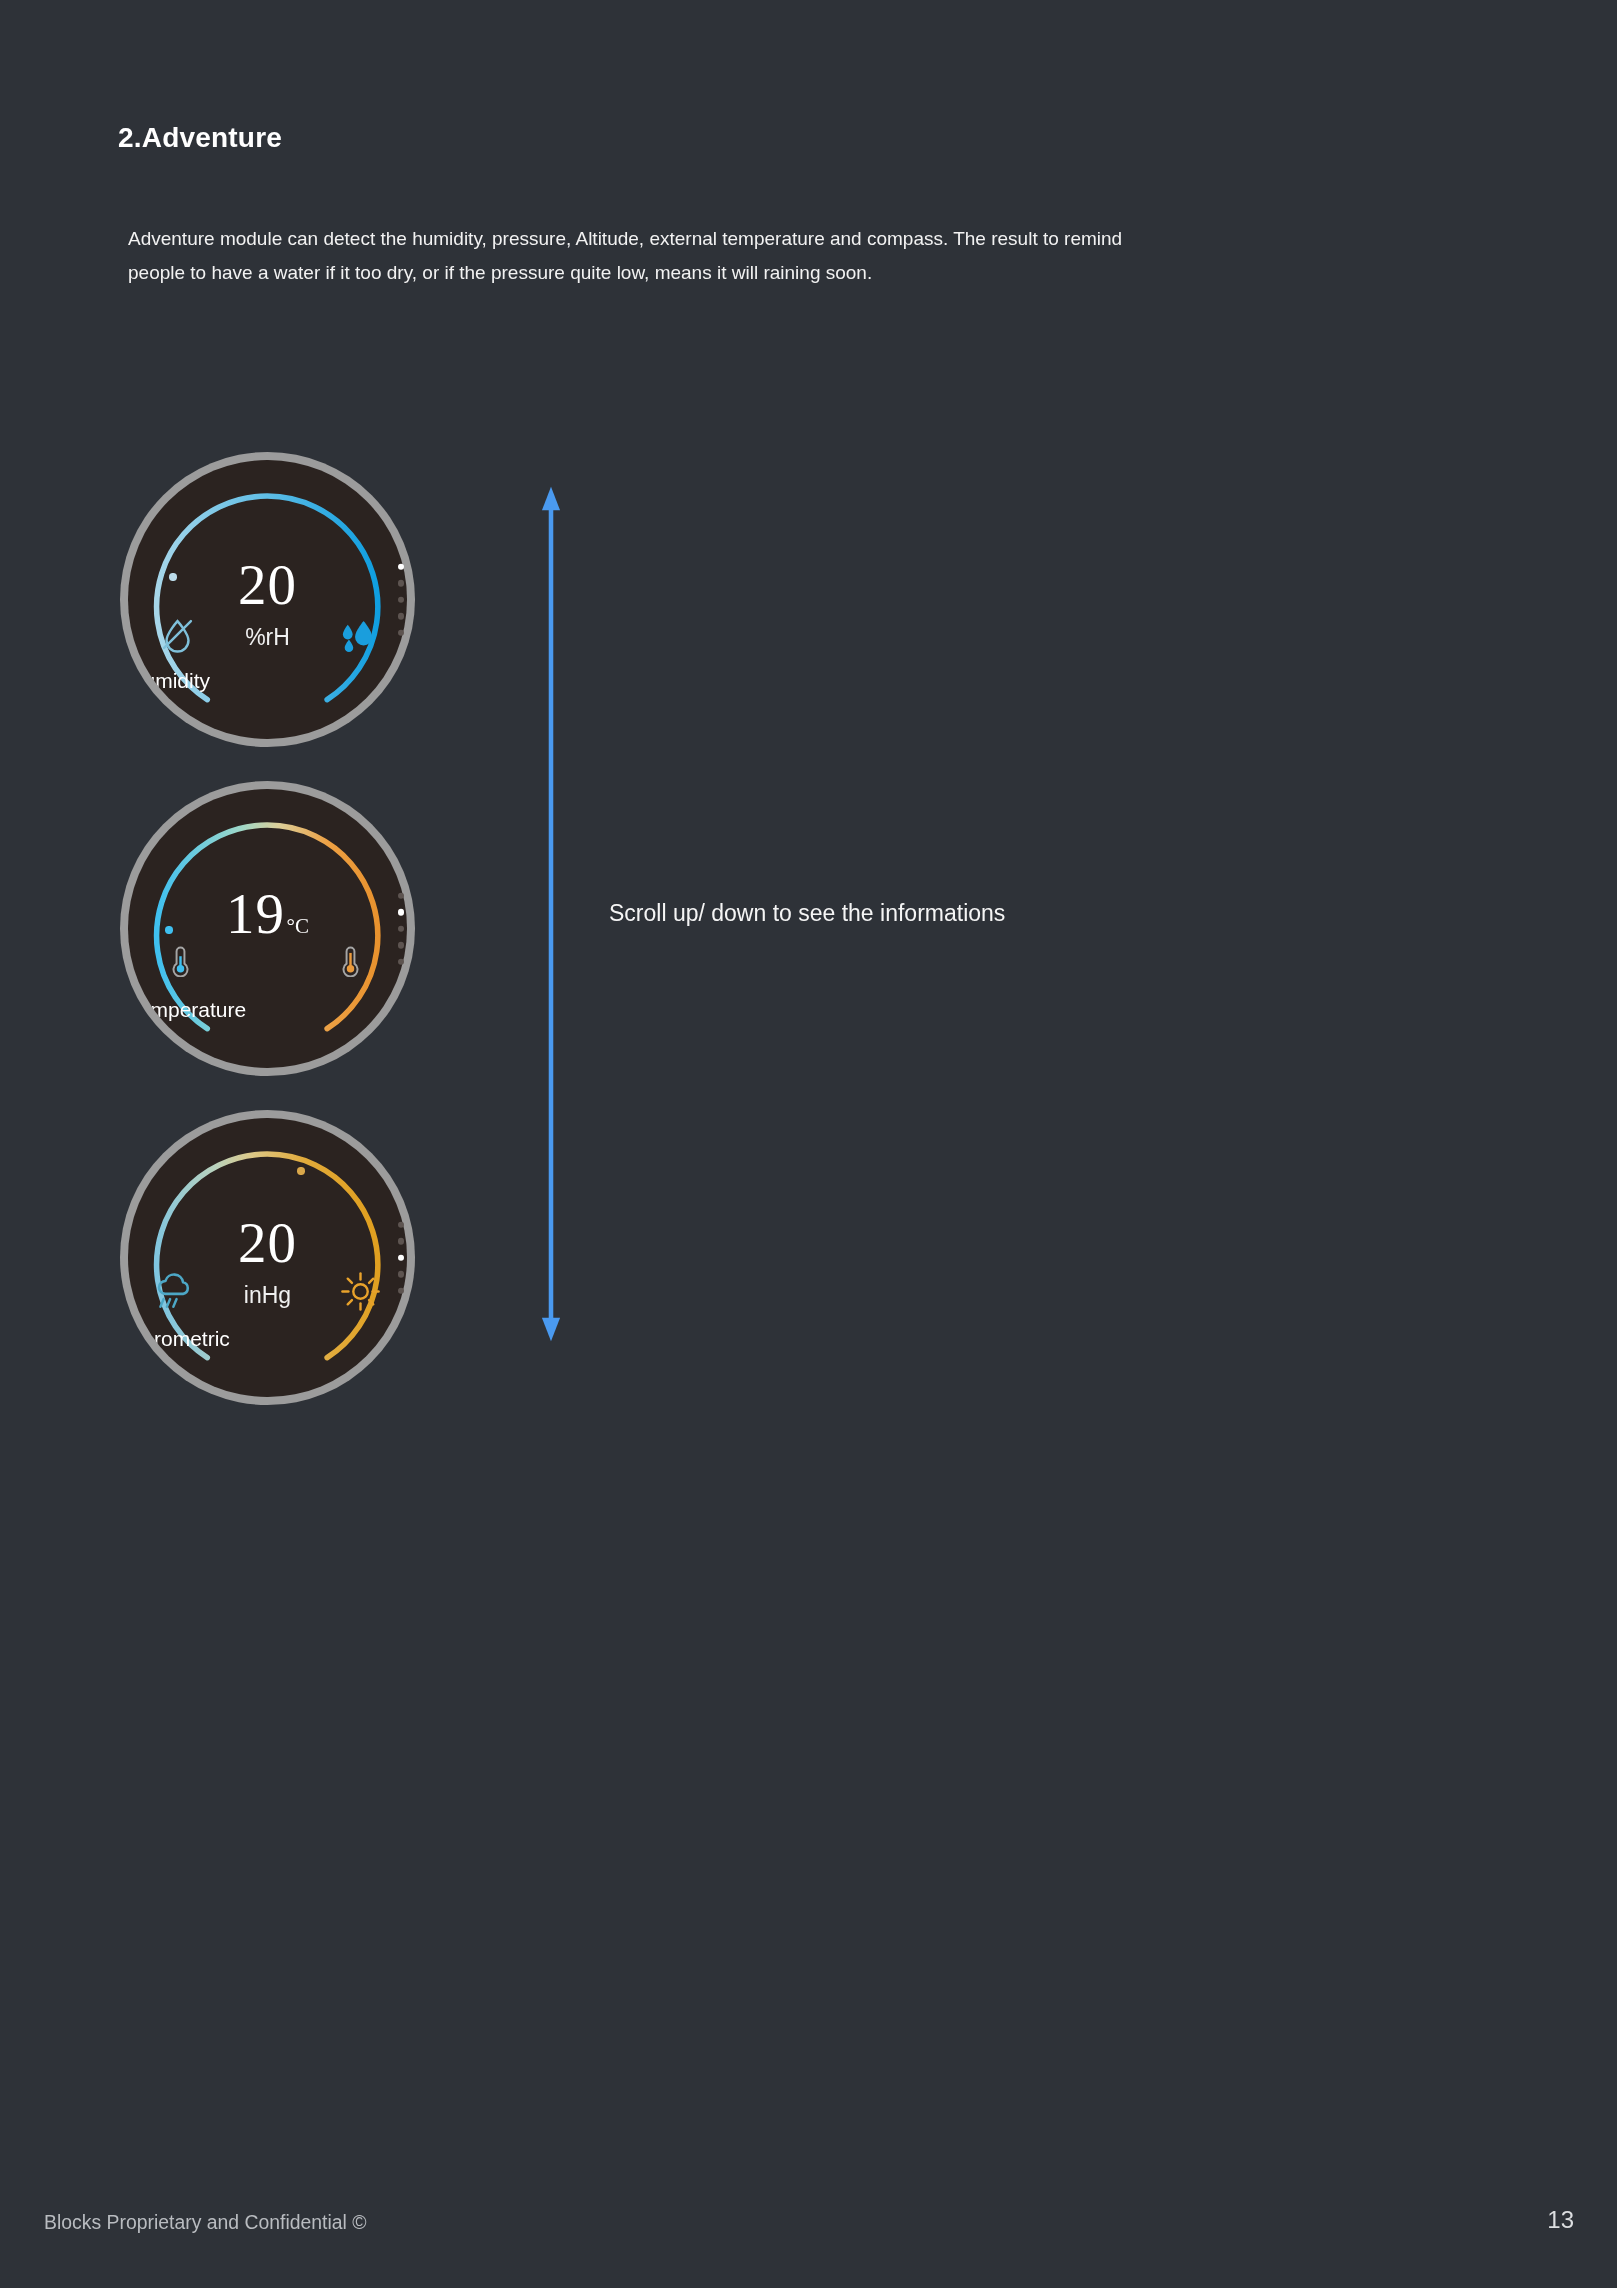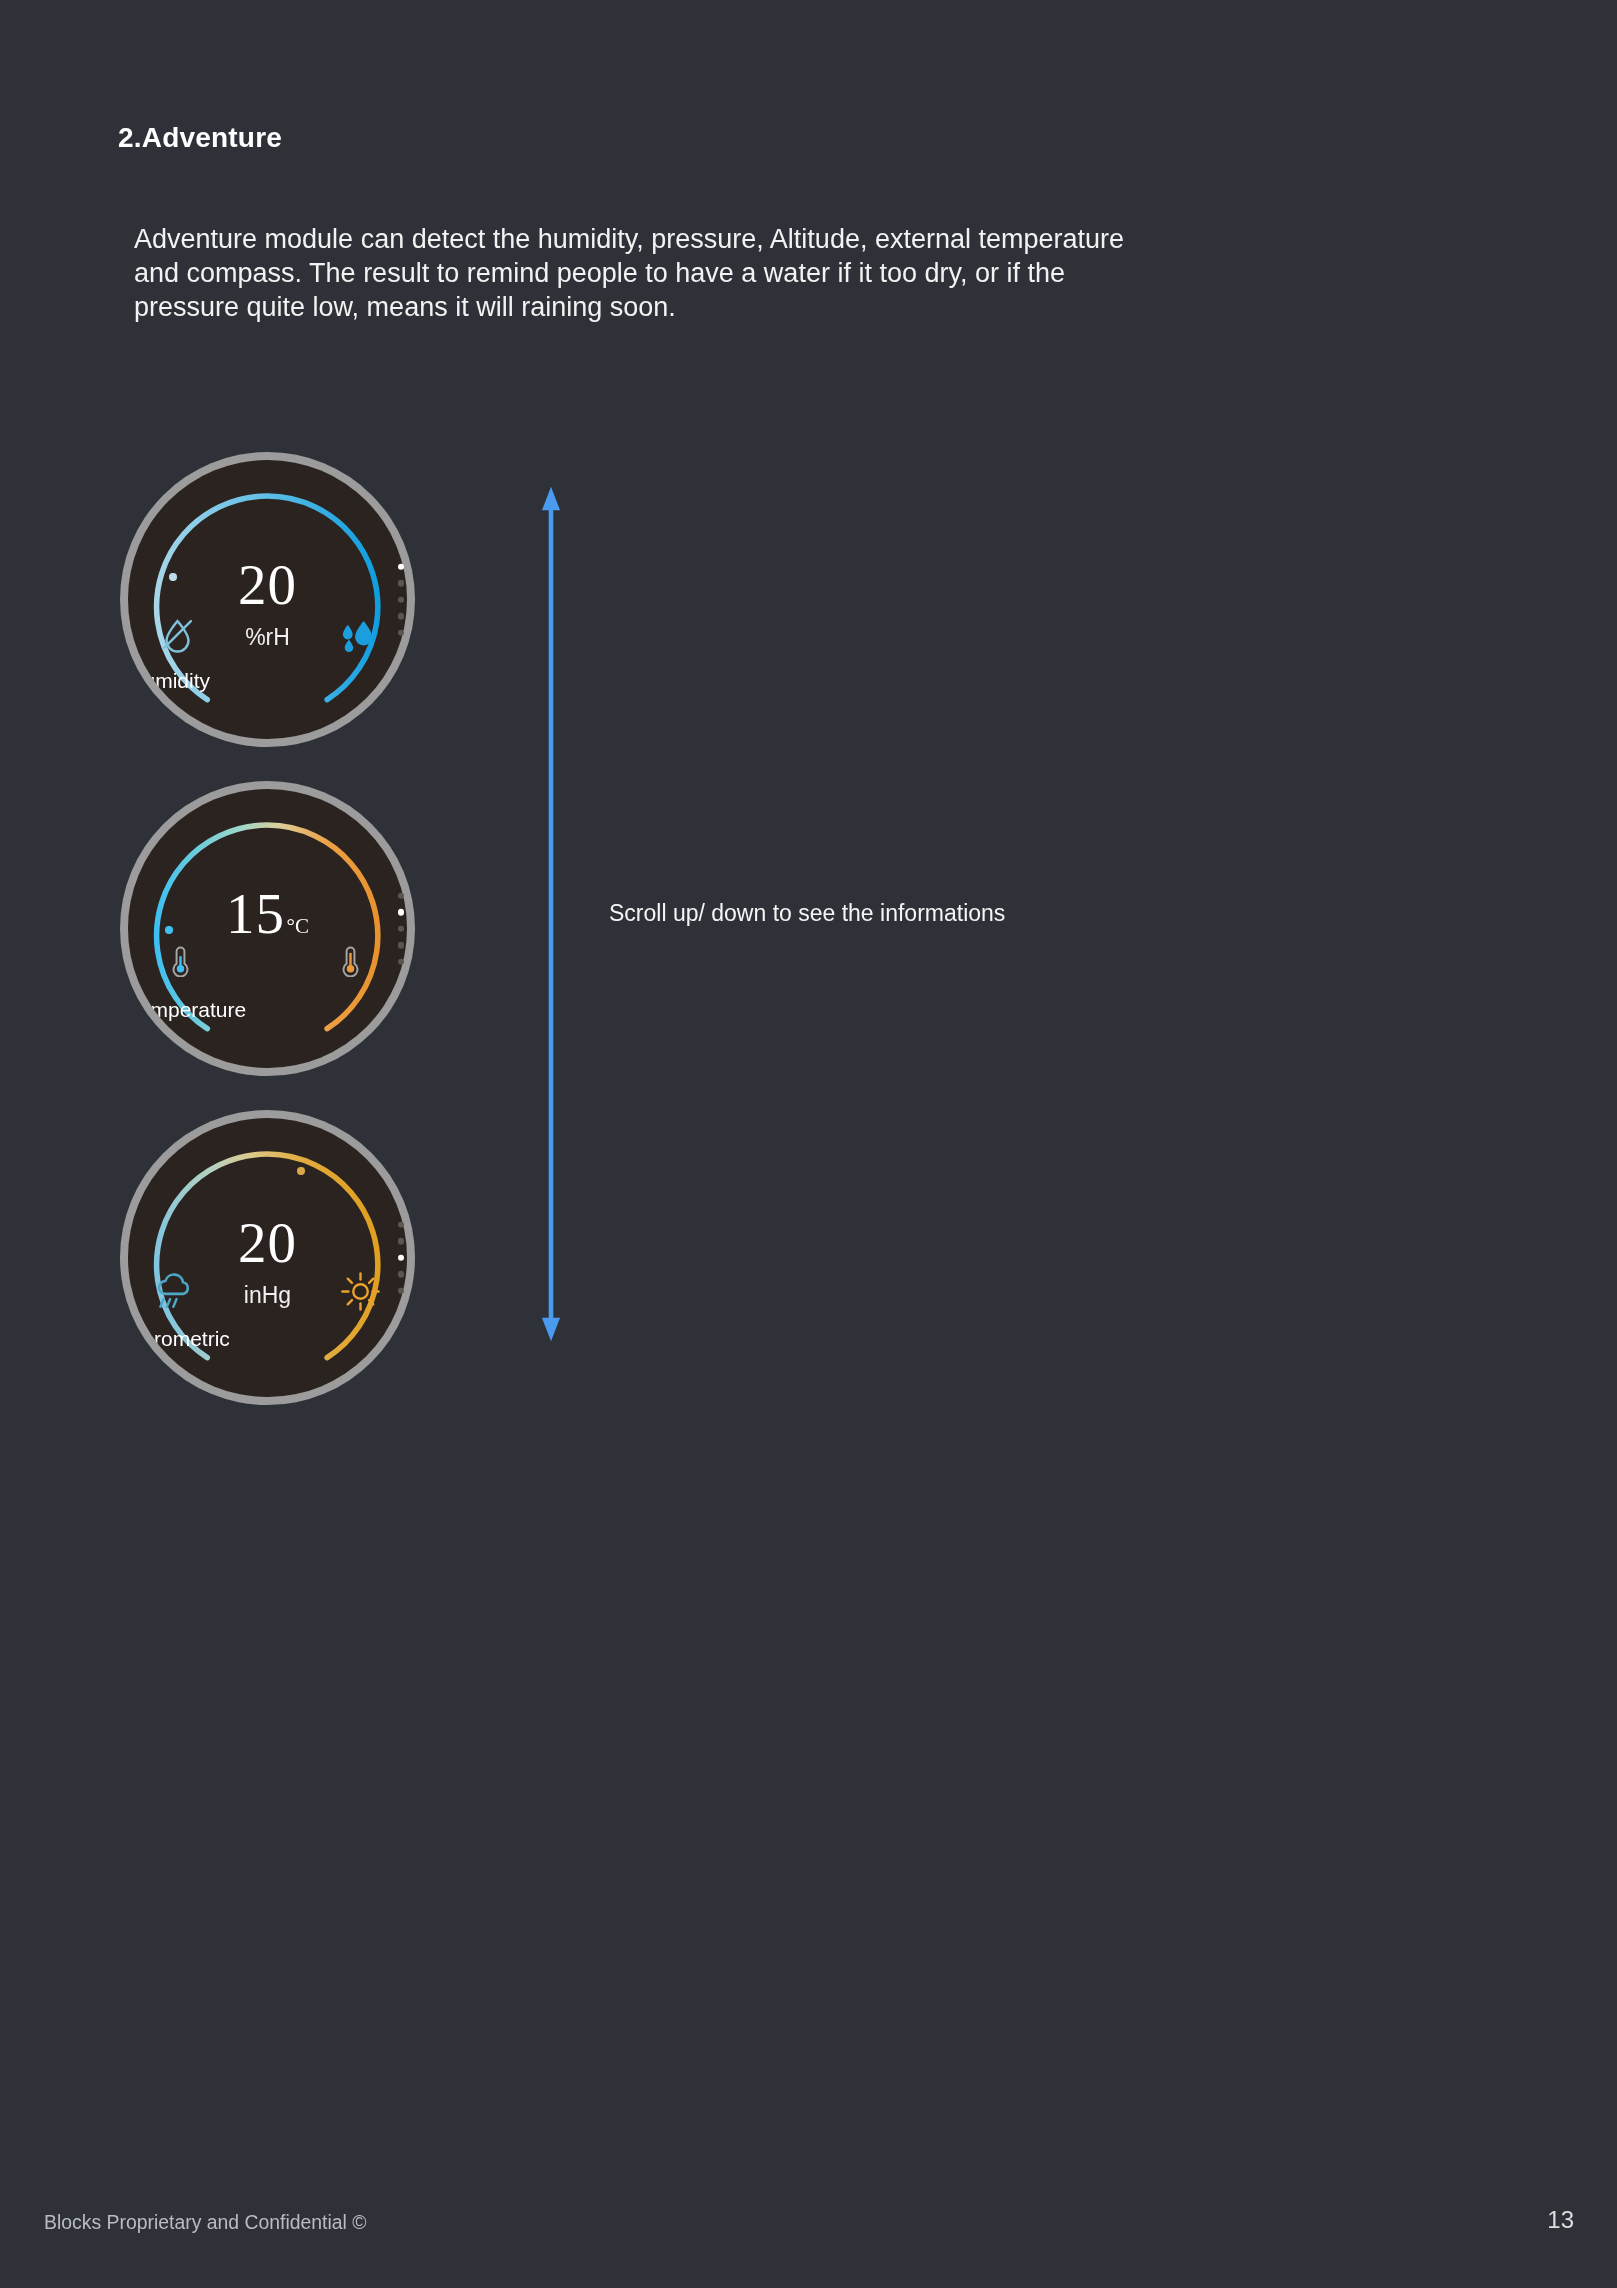--- a/index.html
+++ b/index.html
@@ -20,23 +20,23 @@
     font-size:28px;
     font-weight:bold;
     letter-spacing:0.2px;
     color:#ffffff;
     white-space:nowrap;
   }
 
   
   .intro{
     position:absolute;
-    left:134px; top:222px;
+    left:128px; top:222px;
     width:1024px;
-    font-size:27px;
+    font-size:19px;
     line-height:34px;
     color:#f2f2f2;
     font-weight:400;
   }
   .intro p{margin:0;}
 
   
   .dials{position:absolute;left:120px;top:452px;width:305px;}
   .dial{
     position:relative;
@@ -232,21 +232,21 @@
               <stop offset="38%" stop-color="#9ed8c9"></stop>
               <stop offset="55%" stop-color="#dbcf9a"></stop>
               <stop offset="78%" stop-color="#eda043"></stop>
               <stop offset="100%" stop-color="#e8922e"></stop>
             </linearGradient>
           </defs>
           <path d="M 86 260 A 120 120 0 1 1 216 260" fill="none" stroke="url(#gradTmp)" stroke-width="6" stroke-linecap="round"></path>
         </svg>
         <div class="tick" style="left:37px;top:137px;background:#3fc0f0;"></div>
         <div class="value">
-          <span>15</span><span class="unit-inline">°C</span>
+          <span>19</span><span class="unit-inline">°C</span>
         </div>
         <div class="label">Temperature</div>
 
         <div class="ic left tmp">
           <svg viewBox="0 0 32 32" width="35" height="35">
             <path d="M16 5 a3.6 3.6 0 0 1 3.6 3.6 v11.2 a6.4 6.4 0 1 1 -7.2 0 V8.6 A3.6 3.6 0 0 1 16 5 Z" fill="none" stroke="#a5a5a5" stroke-width="1.8"></path>
             <circle cx="16" cy="24.4" r="3.4" fill="#3fc0f0"></circle>
             <rect x="14.9" y="13" width="2.2" height="11" fill="#3fc0f0"></rect>
           </svg>
         </div>

